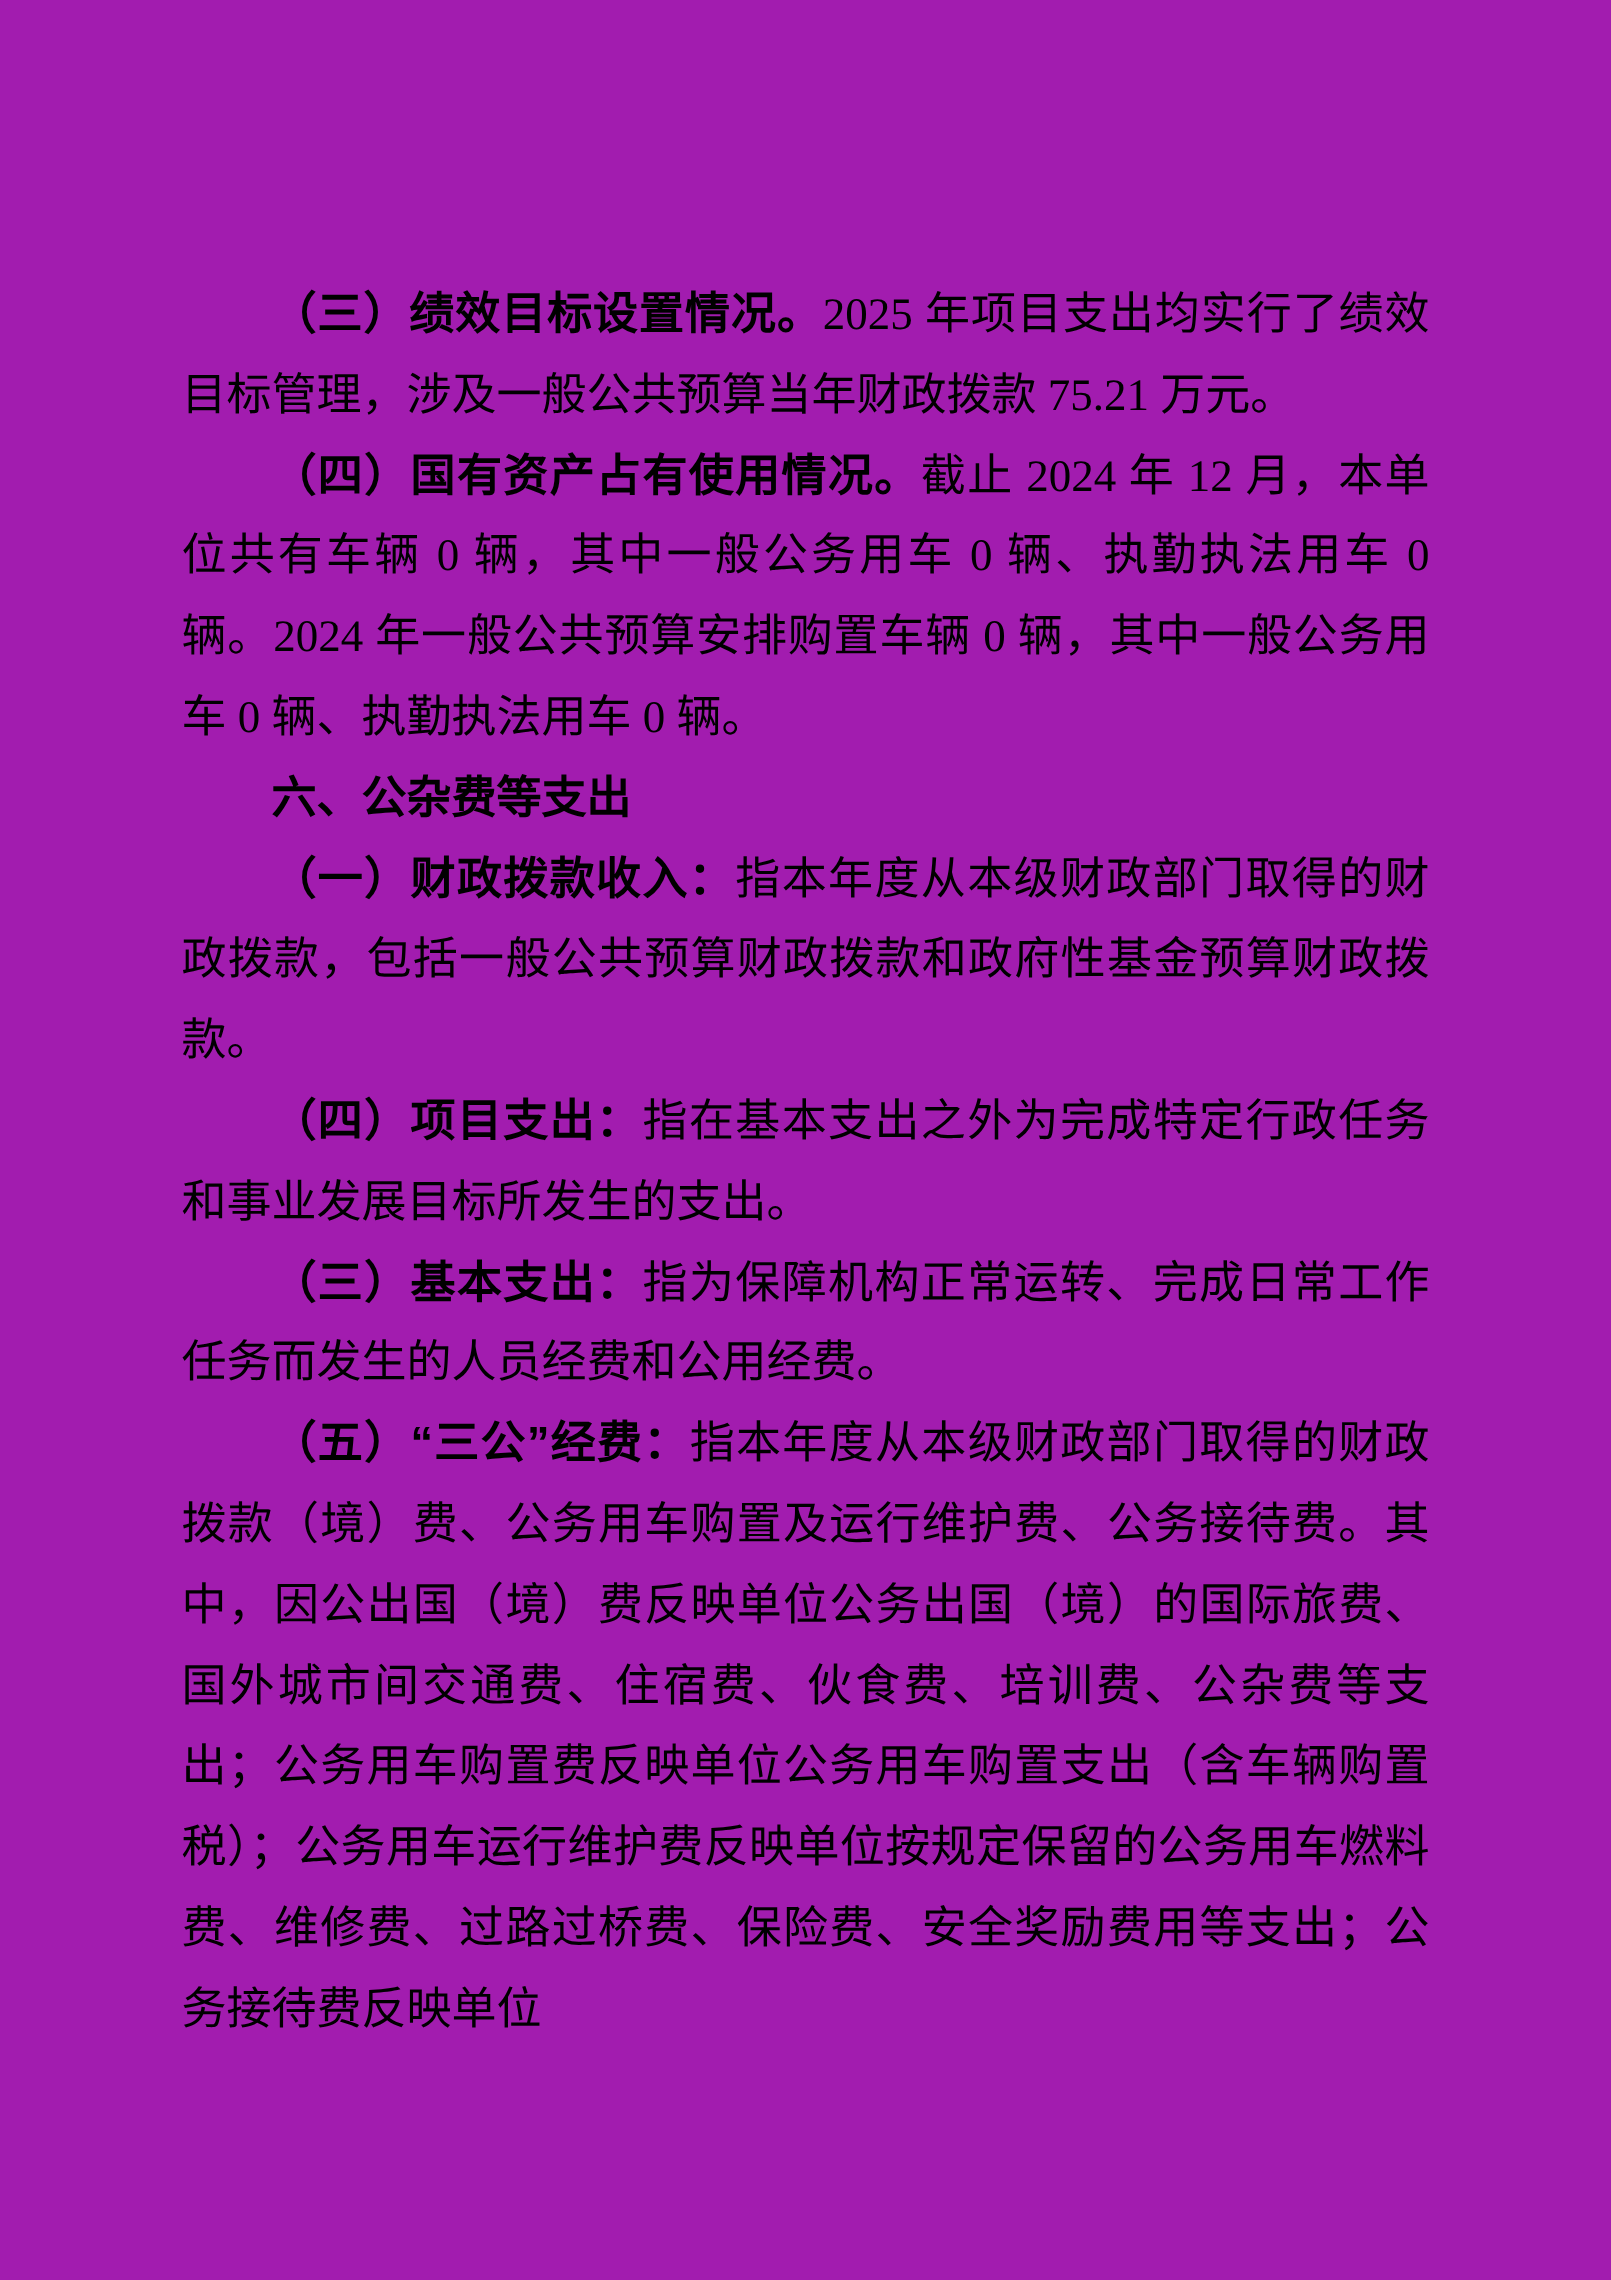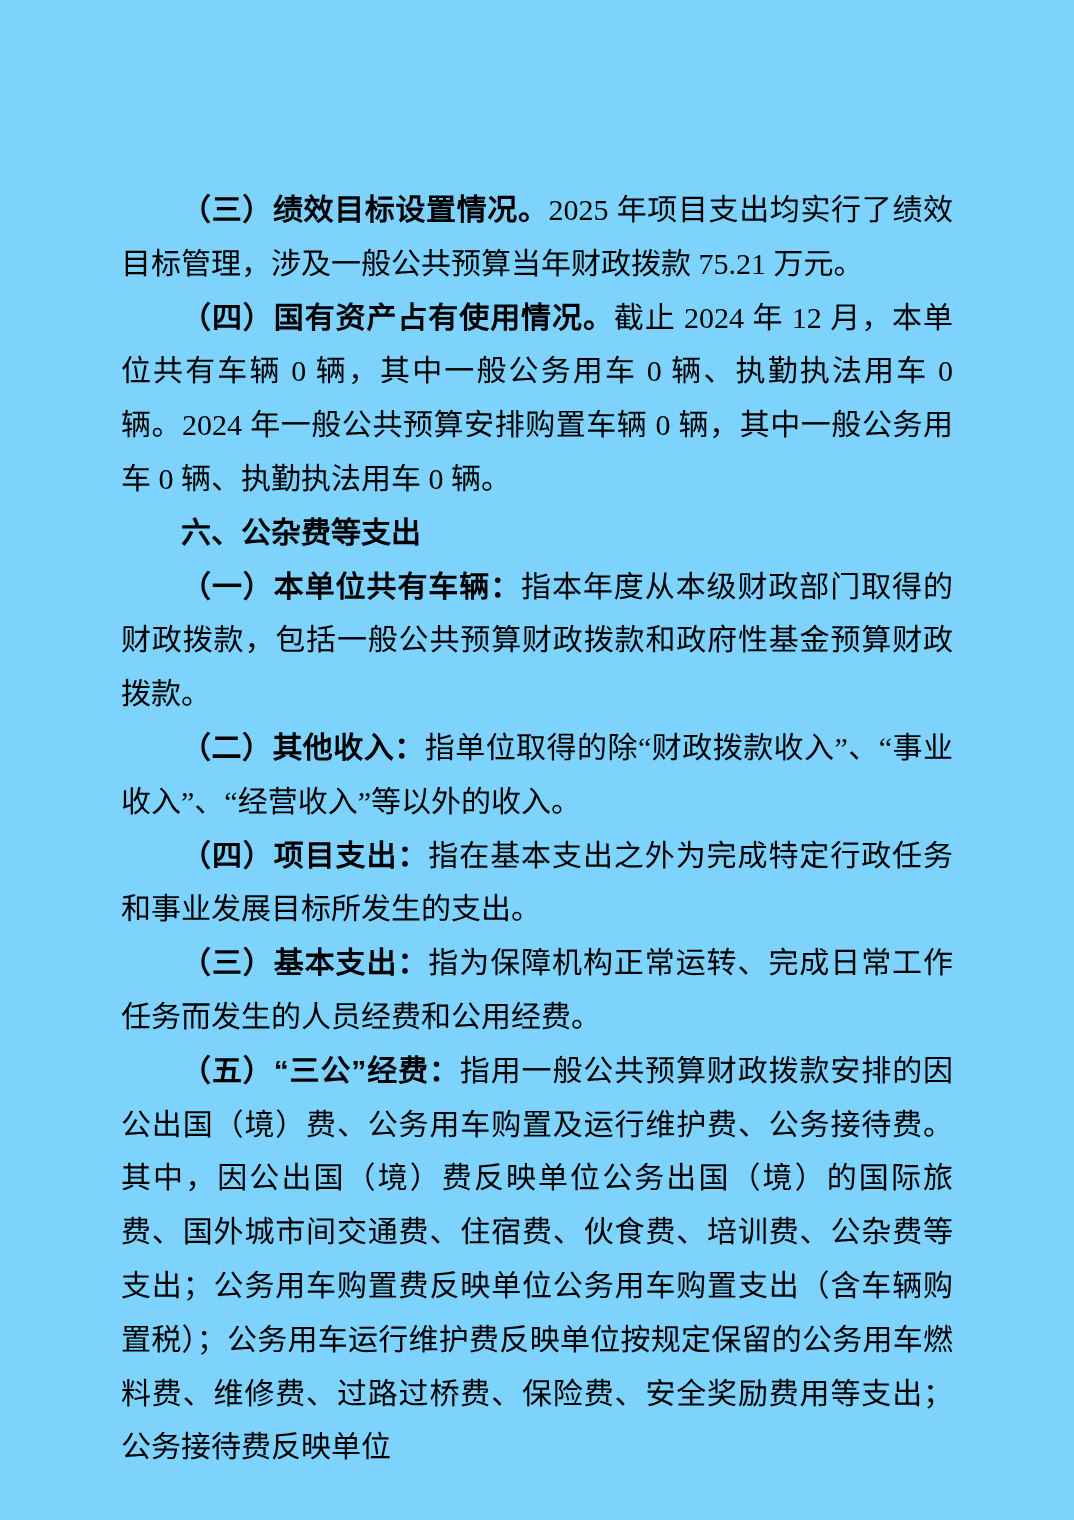--- a/index.html
+++ b/index.html
@@ -4,21 +4,21 @@
 <style>
   html, body {
     margin: 0;
     padding: 0;
     background: #ffffff;
   }
   .page {
     position: relative;
     width: 1074px;
     height: 1520px;
-    background: #7dd3fc;
+    background: #a21caf;
     box-sizing: border-box;
     padding: 183px 121px 0 121px;
     overflow: hidden;
   }
   .para {
     margin: 0;
     padding: 0;
     font-family: "Liberation Serif", "DejaVu Serif", serif;
     font-size: 30px;
     line-height: 53.8px;
@@ -47,32 +47,29 @@
 
   <p class="para">
     <span class="lead">（四）国有资产占有使用情况。</span><span class="rest">截止 2024 年 12 月，本单位共有车辆 0 辆，其中一般公务用车 0 辆、执勤执法用车 0 辆。2024 年一般公共预算安排购置车辆 0 辆，其中一般公务用车 0 辆、执勤执法用车 0 辆。</span>
   </p>
 
   <p class="para">
     <span class="lead">六、公杂费等支出</span><span class="rest"></span>
   </p>
 
   <p class="para">
-    <span class="lead">（一）本单位共有车辆：</span><span class="rest">指本年度从本级财政部门取得的财政拨款，包括一般公共预算财政拨款和政府性基金预算财政拨款。</span>
+    <span class="lead">（一）财政拨款收入：</span><span class="rest">指本年度从本级财政部门取得的财政拨款，包括一般公共预算财政拨款和政府性基金预算财政拨款。</span>
   </p>
 
-  <p class="para">
-    <span class="lead">（二）其他收入：</span><span class="rest">指单位取得的除“财政拨款收入”、“事业收入”、“经营收入”等以外的收入。</span>
-  </p>
 
   <p class="para">
     <span class="lead">（四）项目支出：</span><span class="rest">指在基本支出之外为完成特定行政任务和事业发展目标所发生的支出。</span>
   </p>
 
   <p class="para">
     <span class="lead">（三）基本支出：</span><span class="rest">指为保障机构正常运转、完成日常工作任务而发生的人员经费和公用经费。</span>
   </p>
 
   <p class="para">
-    <span class="lead">（五）“三公”经费：</span><span class="rest">指用一般公共预算财政拨款安排的因公出国（境）费、公务用车购置及运行维护费、公务接待费。其中，因公出国（境）费反映单位公务出国（境）的国际旅费、国外城市间交通费、住宿费、伙食费、培训费、公杂费等支出；公务用车购置费反映单位公务用车购置支出（含车辆购置税）；公务用车运行维护费反映单位按规定保留的公务用车燃料费、维修费、过路过桥费、保险费、安全奖励费用等支出；公务接待费反映单位</span>
+    <span class="lead">（五）“三公”经费：</span><span class="rest">指本年度从本级财政部门取得的财政拨款（境）费、公务用车购置及运行维护费、公务接待费。其中，因公出国（境）费反映单位公务出国（境）的国际旅费、国外城市间交通费、住宿费、伙食费、培训费、公杂费等支出；公务用车购置费反映单位公务用车购置支出（含车辆购置税）；公务用车运行维护费反映单位按规定保留的公务用车燃料费、维修费、过路过桥费、保险费、安全奖励费用等支出；公务接待费反映单位</span>
   </p>
 
 </div>
 
 </body></html>

